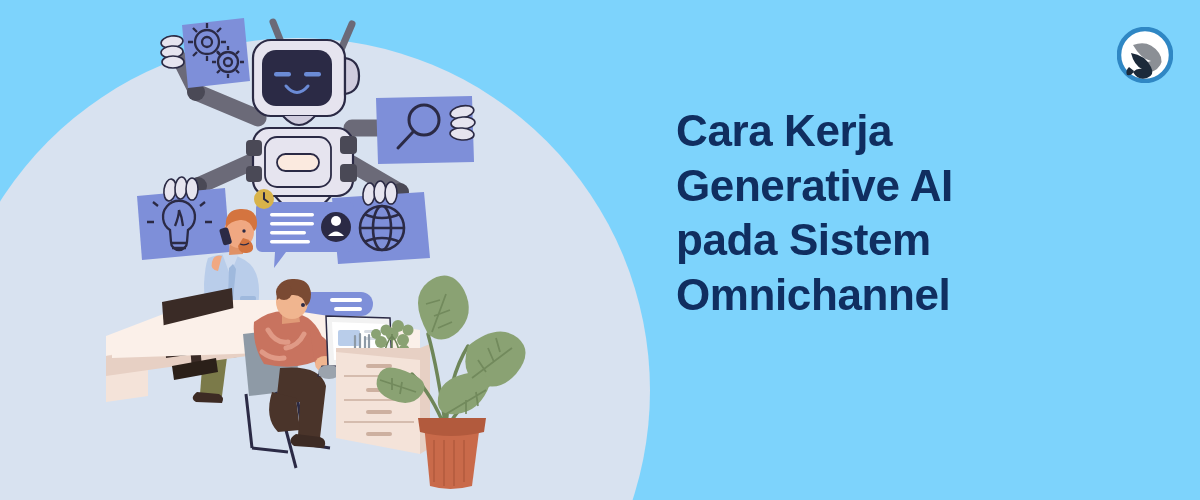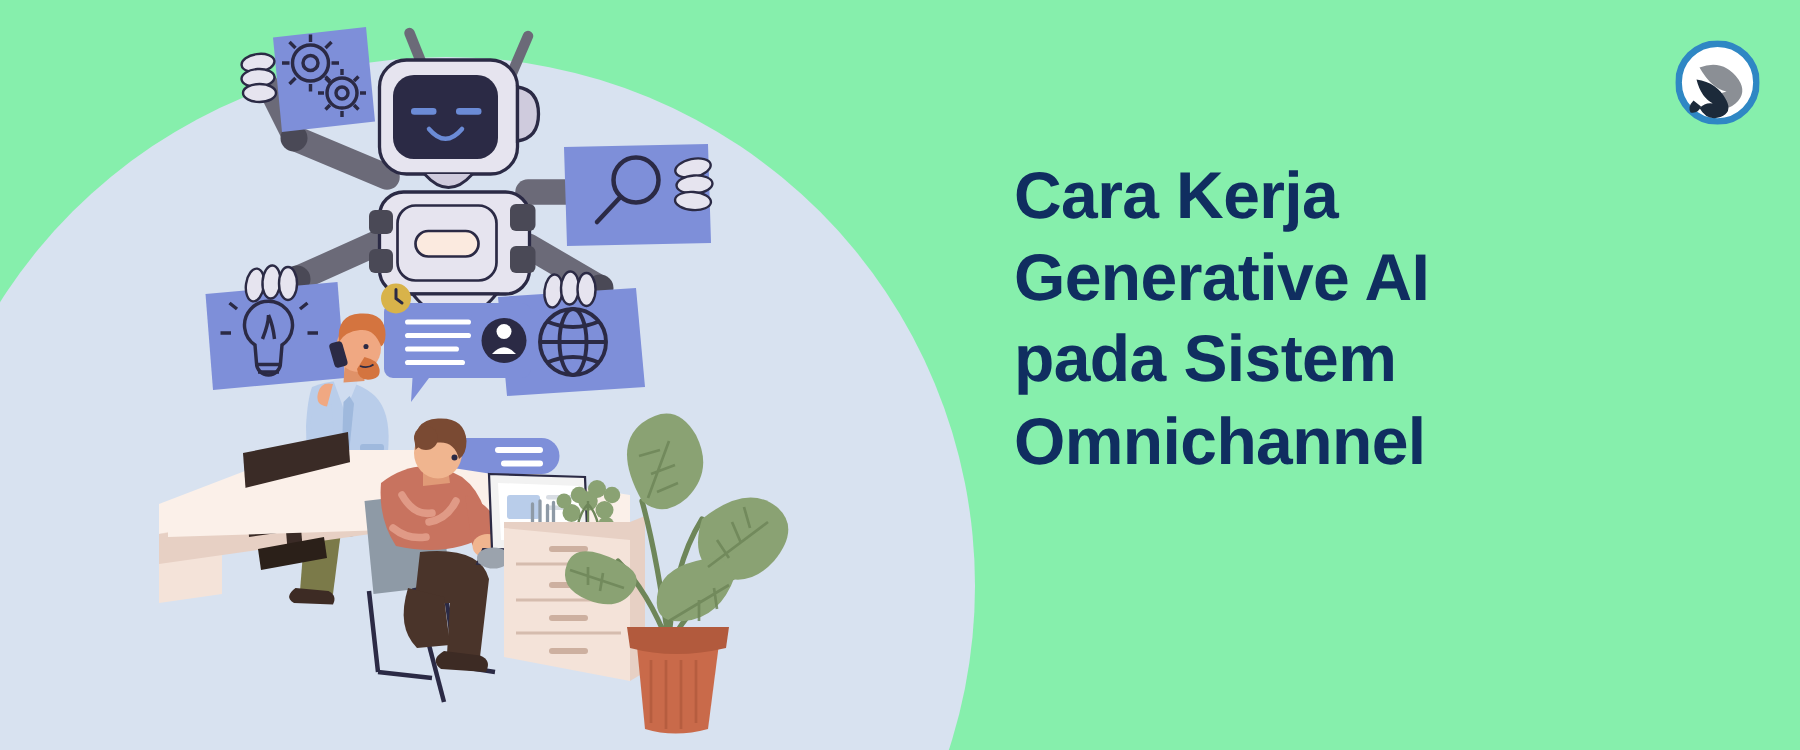--- a/index.html
+++ b/index.html
@@ -5,21 +5,21 @@
   * { margin:0; padding:0; box-sizing:border-box; }
   html,body { width:1200px; height:500px; }
   body {
     font-family:"Liberation Sans", sans-serif;
     background:#e9eff8;
     overflow:hidden;
     position:relative;
   }
   #banner {
     position:absolute; left:0; top:0; width:1200px; height:500px;
-    background:#86efac; overflow:hidden;
+    background:#7dd3fc; overflow:hidden;
   }
   
   .bg-circle {
     position:absolute;
     left:-55px; top:38px;
     width:705px; height:705px;
     border-radius:50%;
     background:#d8e2f0;
   }
   .illustration { position:absolute; left:0; top:0; width:660px; height:500px; }

